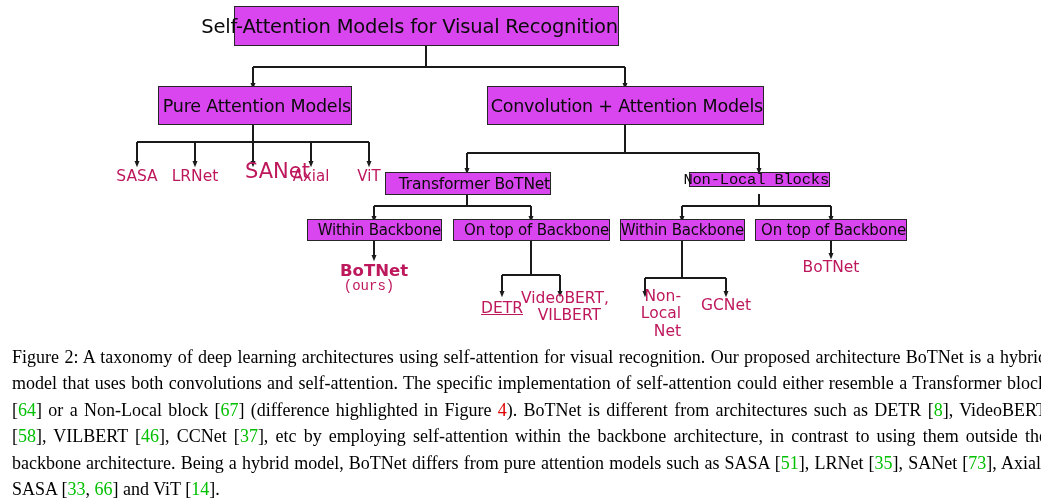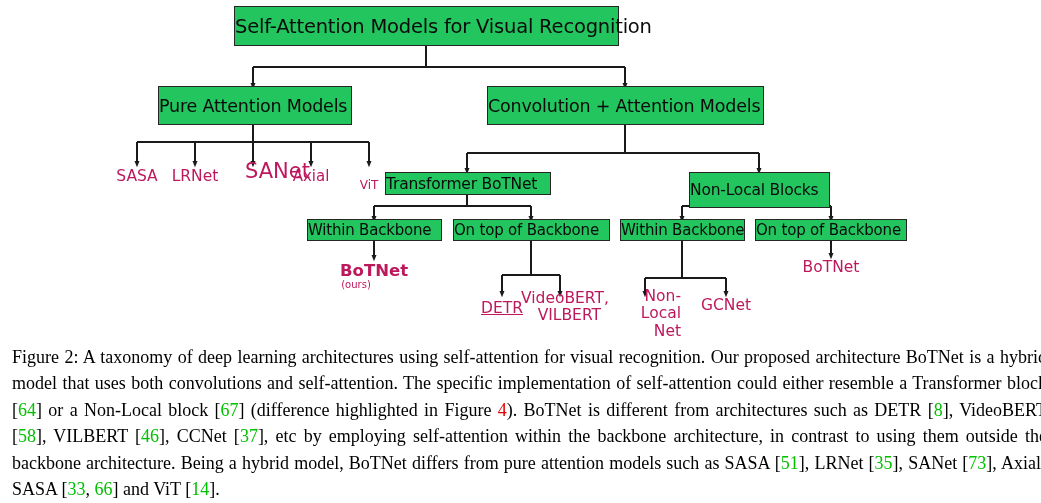--- a/index.html
+++ b/index.html
@@ -21,24 +21,24 @@
     left: 0; top: 0;
     width: 1041px;
     height: 340px;
   }
   #figure-svg { position: absolute; left: 0; top: 0; }
 
   .node-box {
     position: absolute;
     box-sizing: border-box;
     border: 1.4px solid #262626;
-    background: #22c55e;
+    background: #d946ef;
     display: flex;
     align-items: center;
-    justify-content: flex-start;
+    justify-content: flex-end;
     font-family: "DejaVu Sans", sans-serif;
     color: #0b0b0b;
     white-space: nowrap;
     letter-spacing: -0.2px;
   }
 
   .leaf-label {
     position: absolute;
     box-sizing: border-box;
     text-align: center;
@@ -133,48 +133,48 @@
   </div>
 
   <div class="node-box" style="left:158px; top:86px; width:194px; height:39px; font-size:17.5px;">
     <span>Pure Attention Models</span>
   </div>
 
   <div class="leaf-label" style="left:107px; top:168px; width:60px; font-size:15.5px;">SASA</div>
   <div class="leaf-label" style="left:165px; top:168px; width:60px; font-size:15.5px;">LRNet</div>
   <div class="leaf-label" style="left:223px; top:160px; width:60px; font-size:21px;margin-left:22px;">SANet</div>
   <div class="leaf-label" style="left:281px; top:168px; width:60px; font-size:15px;">Axial</div>
-  <div class="leaf-label" style="left:339px; top:168px; width:60px; font-size:12px;margin-top:11px;">ViT</div>
+  <div class="leaf-label" style="left:339px; top:168px; width:60px; font-size:15px;">ViT</div>
 
   <div class="node-box" style="left:385px; top:172px; width:166px; height:23px; font-size:15.5px;">
     <span>Transformer BoTNet</span>
   </div>
 
-  <div class="node-box" style="left:689px; top:172px; width:141px; height:36px; font-size:15.5px;">
+  <div class="node-box" style="left:689px; top:172px; width:141px; height:15px; font-size:15.5px;font-family:Liberation Mono, monospace;">
     <span>Non-Local Blocks</span>
   </div>
 
   <div class="node-box" style="left:307px; top:219px; width:135px; height:22px; font-size:15px;">
     <span>Within Backbone</span>
   </div>
 
   <div class="node-box" style="left:453px; top:219px; width:157px; height:22px; font-size:15px;">
     <span>On top of Backbone</span>
   </div>
 
   <div class="node-box" style="left:620px; top:219px; width:125px; height:22px; font-size:15px;">
     <span>Within Backbone</span>
   </div>
 
   <div class="node-box" style="left:755px; top:219px; width:152px; height:22px; font-size:15px;">
     <span>On top of Backbone</span>
   </div>
 
   <div class="leaf-label bold" style="left:314px; top:262px; width:120px; font-size:16.5px;">BoTNet</div>
-  <div class="leaf-label" style="left:296px; top:279px; width:120px; font-size:10px;">(ours)</div>
+  <div class="leaf-label" style="left:309px; top:279px; width:120px; font-size:14px;font-family:Liberation Mono, monospace;">(ours)</div>
 
   <div class="leaf-label" style="left:472px; top:300px; width:60px; font-size:15.5px;text-decoration:underline;">DETR</div>
 
   <div class="leaf-label wrap" style="left:521px; top:290px; width:80px; font-size:15.5px;">VideoBERT, VILBERT</div>
 
   <div class="leaf-label wrap" style="left:609px; top:288px; width:72px; font-size:15.5px;">Non-Local Net</div>
 
   <div class="leaf-label" style="left:696px; top:297px; width:60px; font-size:15.5px;">GCNet</div>
 
   <div class="leaf-label" style="left:801px; top:259px; width:60px; font-size:15.5px;">BoTNet</div>

